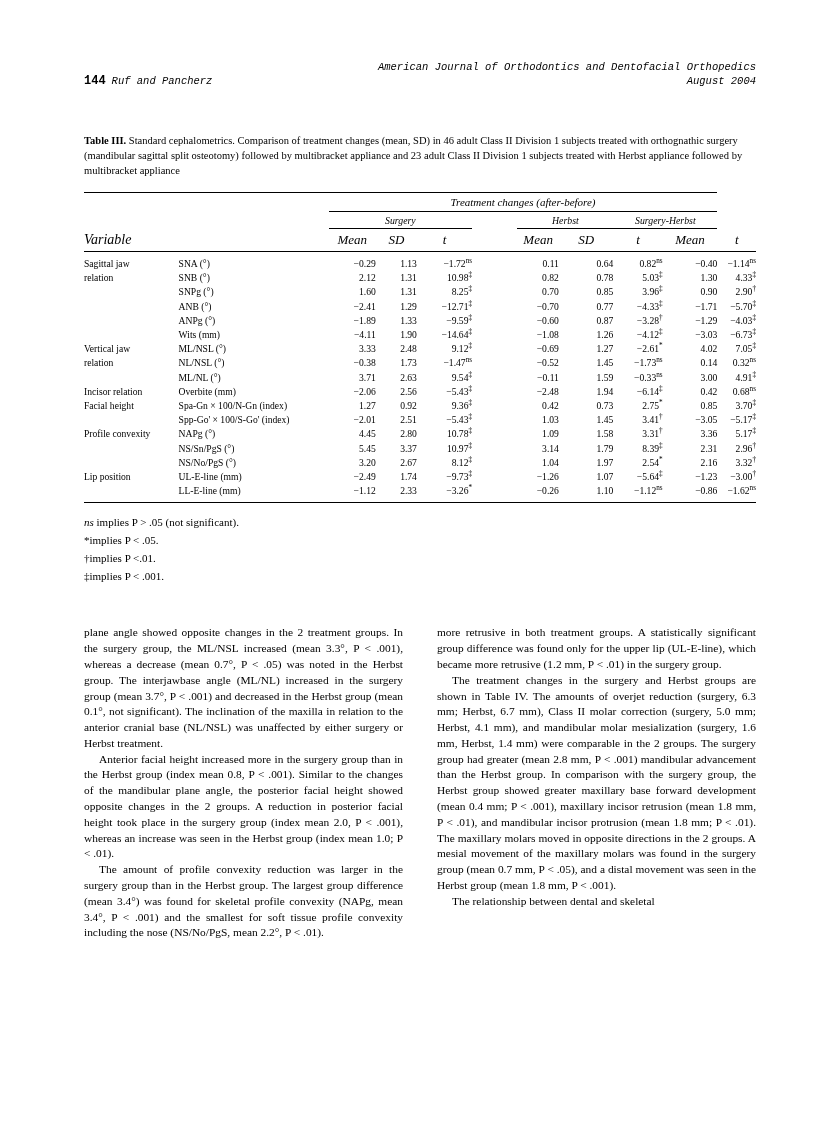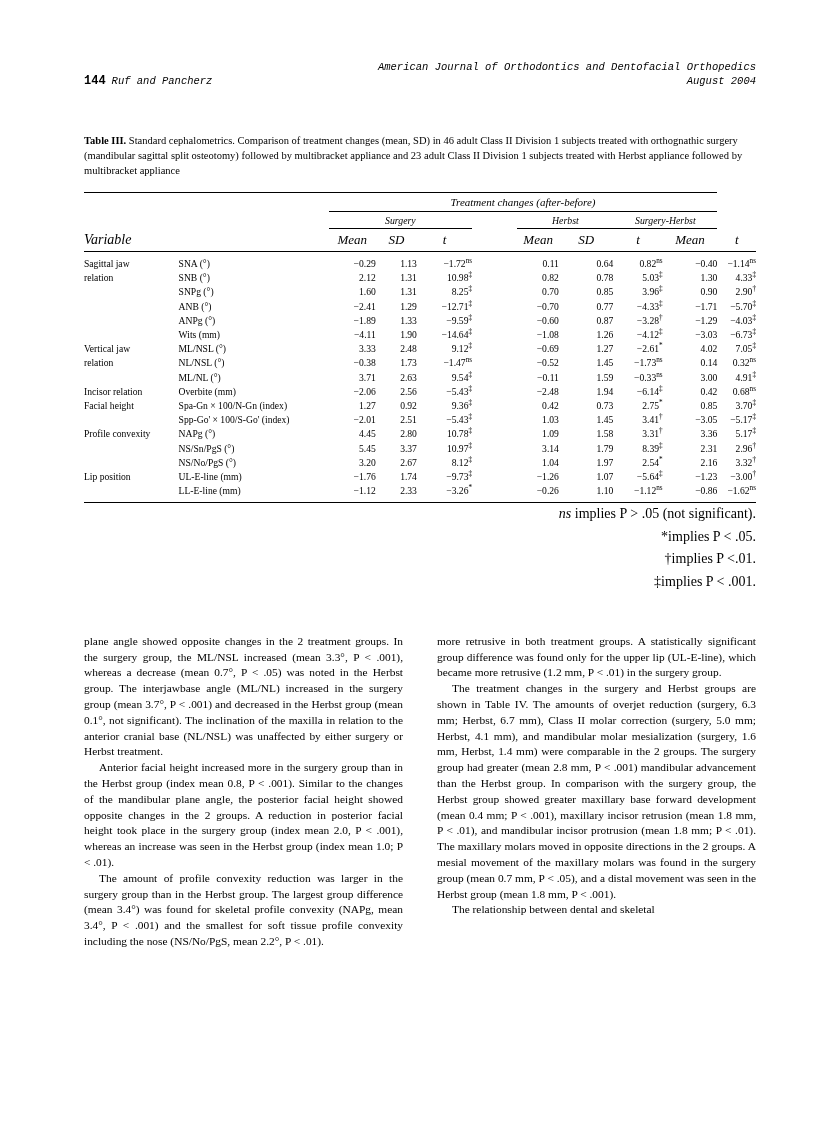--- a/index.html
+++ b/index.html
@@ -125,23 +125,23 @@
   }
   tbody tr td {
     padding-top: 1.6px !important;
     padding-bottom: 1.6px !important;
   }
   .first-body td { padding-top: 6px !important; }
   .last-body td { padding-bottom: 6px !important; }
   sup { font-size: 7.2px; vertical-align: super; line-height: 0; }
 
   .footnotes {
-    font-size: 14px;
+    margin-top: 11px;
+    font-size: 11px;
     line-height: 1.62;
-    text-align: right;
   }
   .footnotes .it { font-style: italic; }
 
   
   .columns {
     margin-top: 40px;
     display: flex;
     gap: 34px;
   }
   .col {
@@ -416,21 +416,21 @@
               <td></td>
               <td class="num">1.04</td>
               <td class="num">1.97</td>
               <td class="num">2.54<sup>*</sup></td>
               <td class="num">2.16</td>
               <td class="num">3.32<sup>†</sup></td>
             </tr>
             <tr>
               <td class="grp">Lip position</td>
               <td class="varname">UL-E-line (mm)</td>
-              <td class="num">−1.76</td>
+              <td class="num">−2.49</td>
               <td class="num">1.74</td>
               <td class="num">−9.73<sup>‡</sup></td>
               <td></td>
               <td class="num">−1.26</td>
               <td class="num">1.07</td>
               <td class="num">−5.64<sup>‡</sup></td>
               <td class="num">−1.23</td>
               <td class="num">−3.00<sup>†</sup></td>
             </tr>
             <tr class="last-body">

